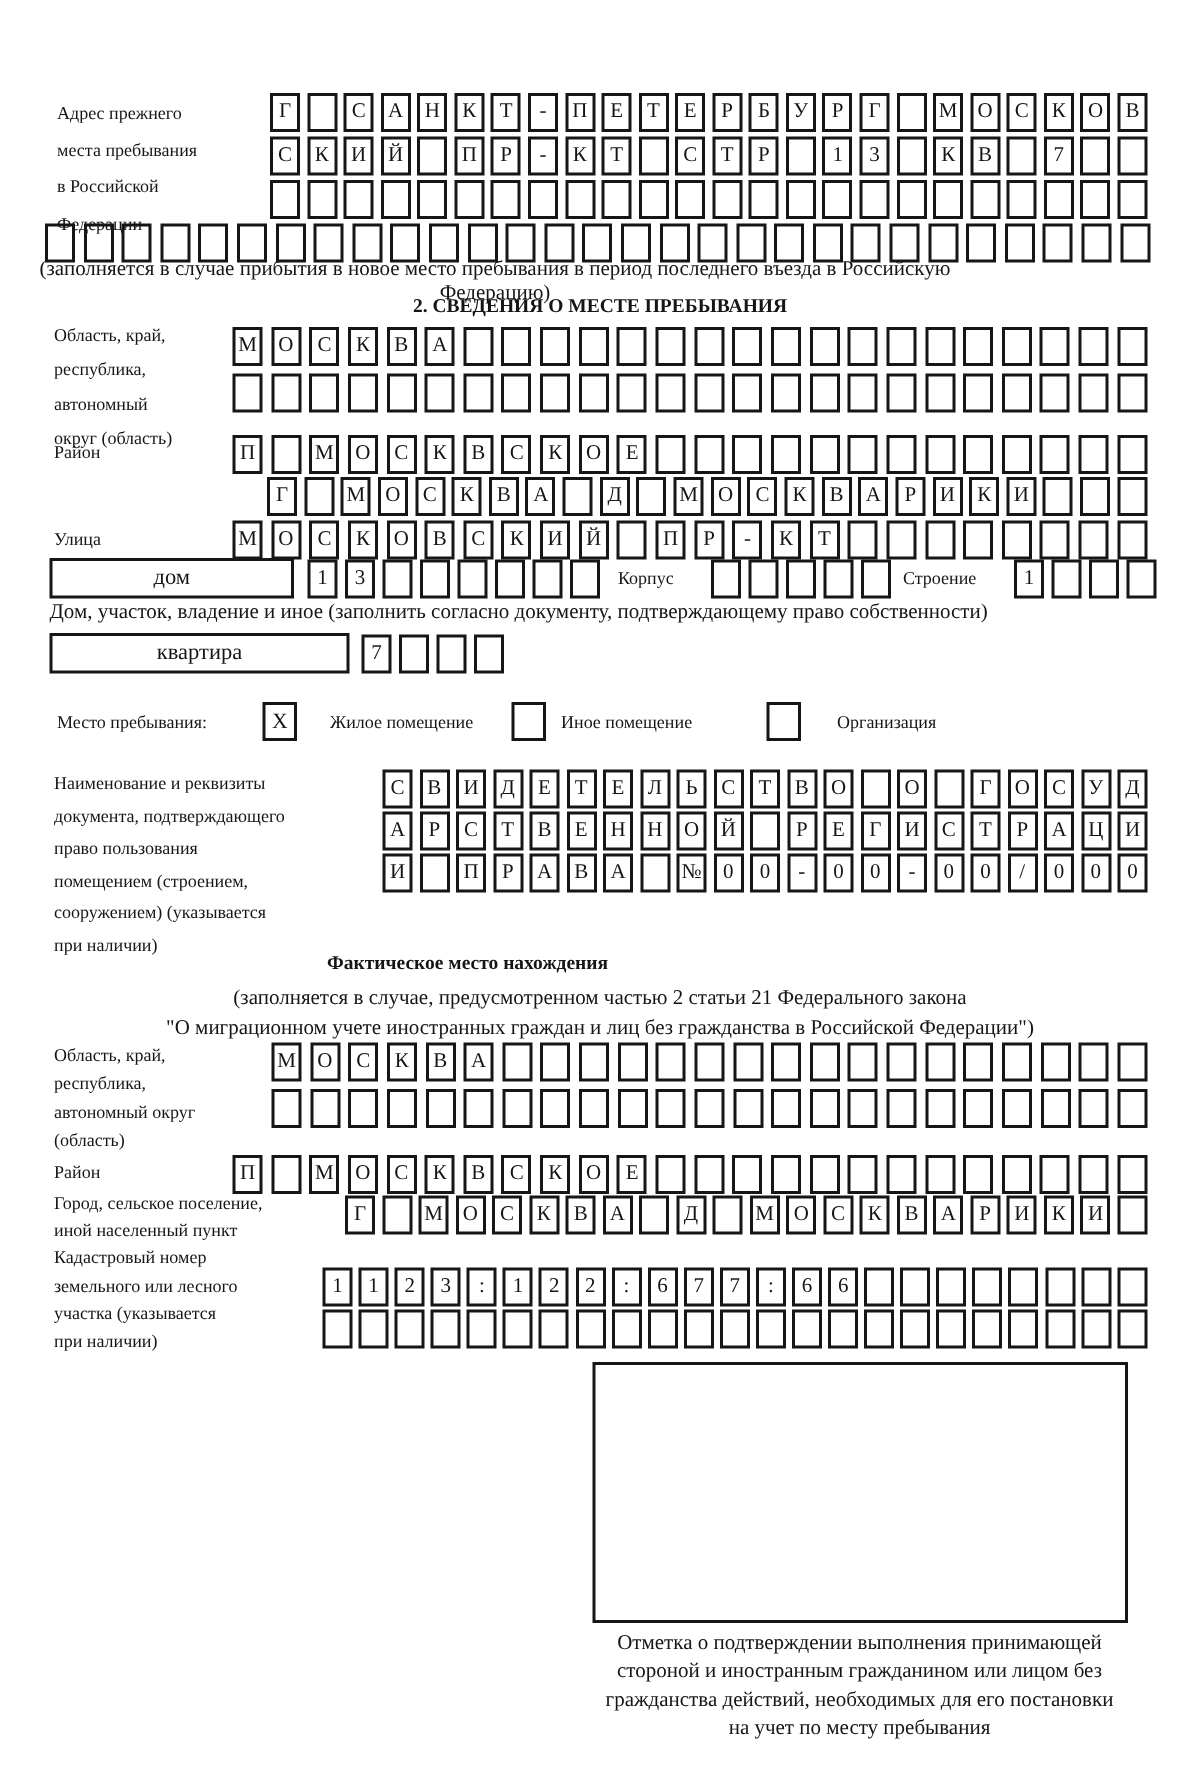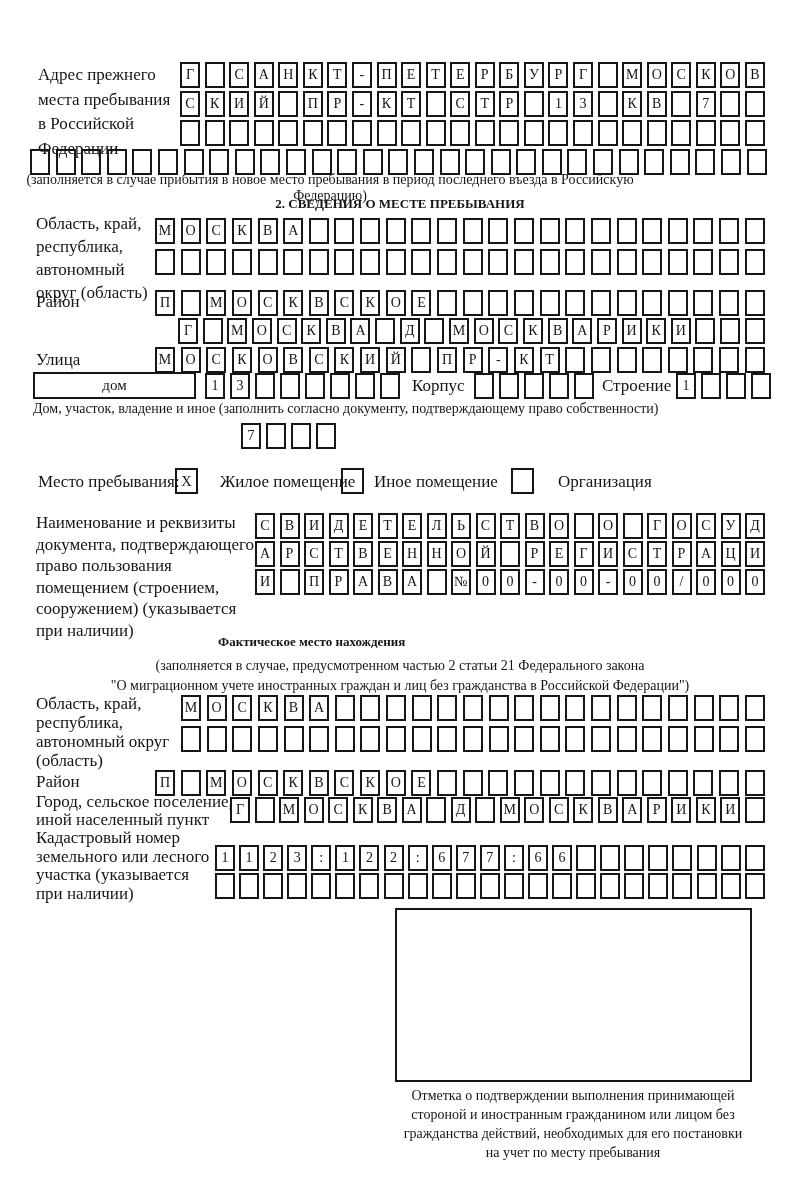--- a/index.html
+++ b/index.html
@@ -1,19 +1,19 @@
 <!DOCTYPE html>
 <html><head>
 <meta charset="utf-8">
 <style>
   html,body{margin:0;padding:0;background:#fff;}
   .page{position:relative;width:800px;height:1180px;background:#fff;overflow:hidden;
         font-family:"Liberation Serif","DejaVu Serif",serif;color:#151515;}
   .abs{position:absolute;}
-  .lab{font-size:17px;line-height:21px;}
+  .lab{font-size:12px;line-height:21px;}
   .ml{white-space:pre-line;}
   .caption{font-size:14px;}
   .center{text-align:center;}
   .title{font-size:13px;font-weight:bold;}
   .note{font-size:15.3px;}
   .cell-row{position:absolute;display:flex;justify-content:space-between;}
   .cell{box-sizing:border-box;width:20px;height:26px;border:2px solid #161616;
         display:flex;align-items:center;justify-content:center;
         font-size:14px;font-family:"Liberation Serif","DejaVu Serif",serif;}
   .chk{box-sizing:border-box;width:23px;height:26px;border:2px solid #161616;
@@ -43,20 +43,23 @@
   <div class="abs lab" style="left:36px;top:291px">Район</div>
   <div class="abs lab" style="left:36px;top:349px">Улица</div>
 
   <div class="lbox abs" style="left:33px;top:372px;width:163px">
     <span>дом</span>
   </div>
   <div class="abs lab" style="left:412px;top:375px">Корпус</div>
   <div class="abs lab" style="left:602px;top:375px">Строение</div>
   <div class="abs caption" style="left:33px;top:401px">Дом, участок, владение и иное (заполнить согласно документу, подтверждающему право собственности)</div>
 
+  <div class="lbox abs" style="left:33px;top:422px;width:200px">
+    <span>квартира</span>
+  </div>
 
   <div class="abs lab" style="left:38px;top:471px">Место пребывания:</div>
   <div class="chk abs" style="left:175px;top:468px">X</div>
   <div class="abs lab" style="left:220px;top:471px">Жилое помещение</div>
   <div class="chk abs" style="left:341px;top:468px"></div>
   <div class="abs lab" style="left:374px;top:471px">Иное помещение</div>
   <div class="chk abs" style="left:511px;top:468px"></div>
   <div class="abs lab" style="left:558px;top:471px">Организация</div>
 
   <div class="abs lab ml" style="left:36px;top:512px;line-height:21.5px">Наименование и реквизиты

